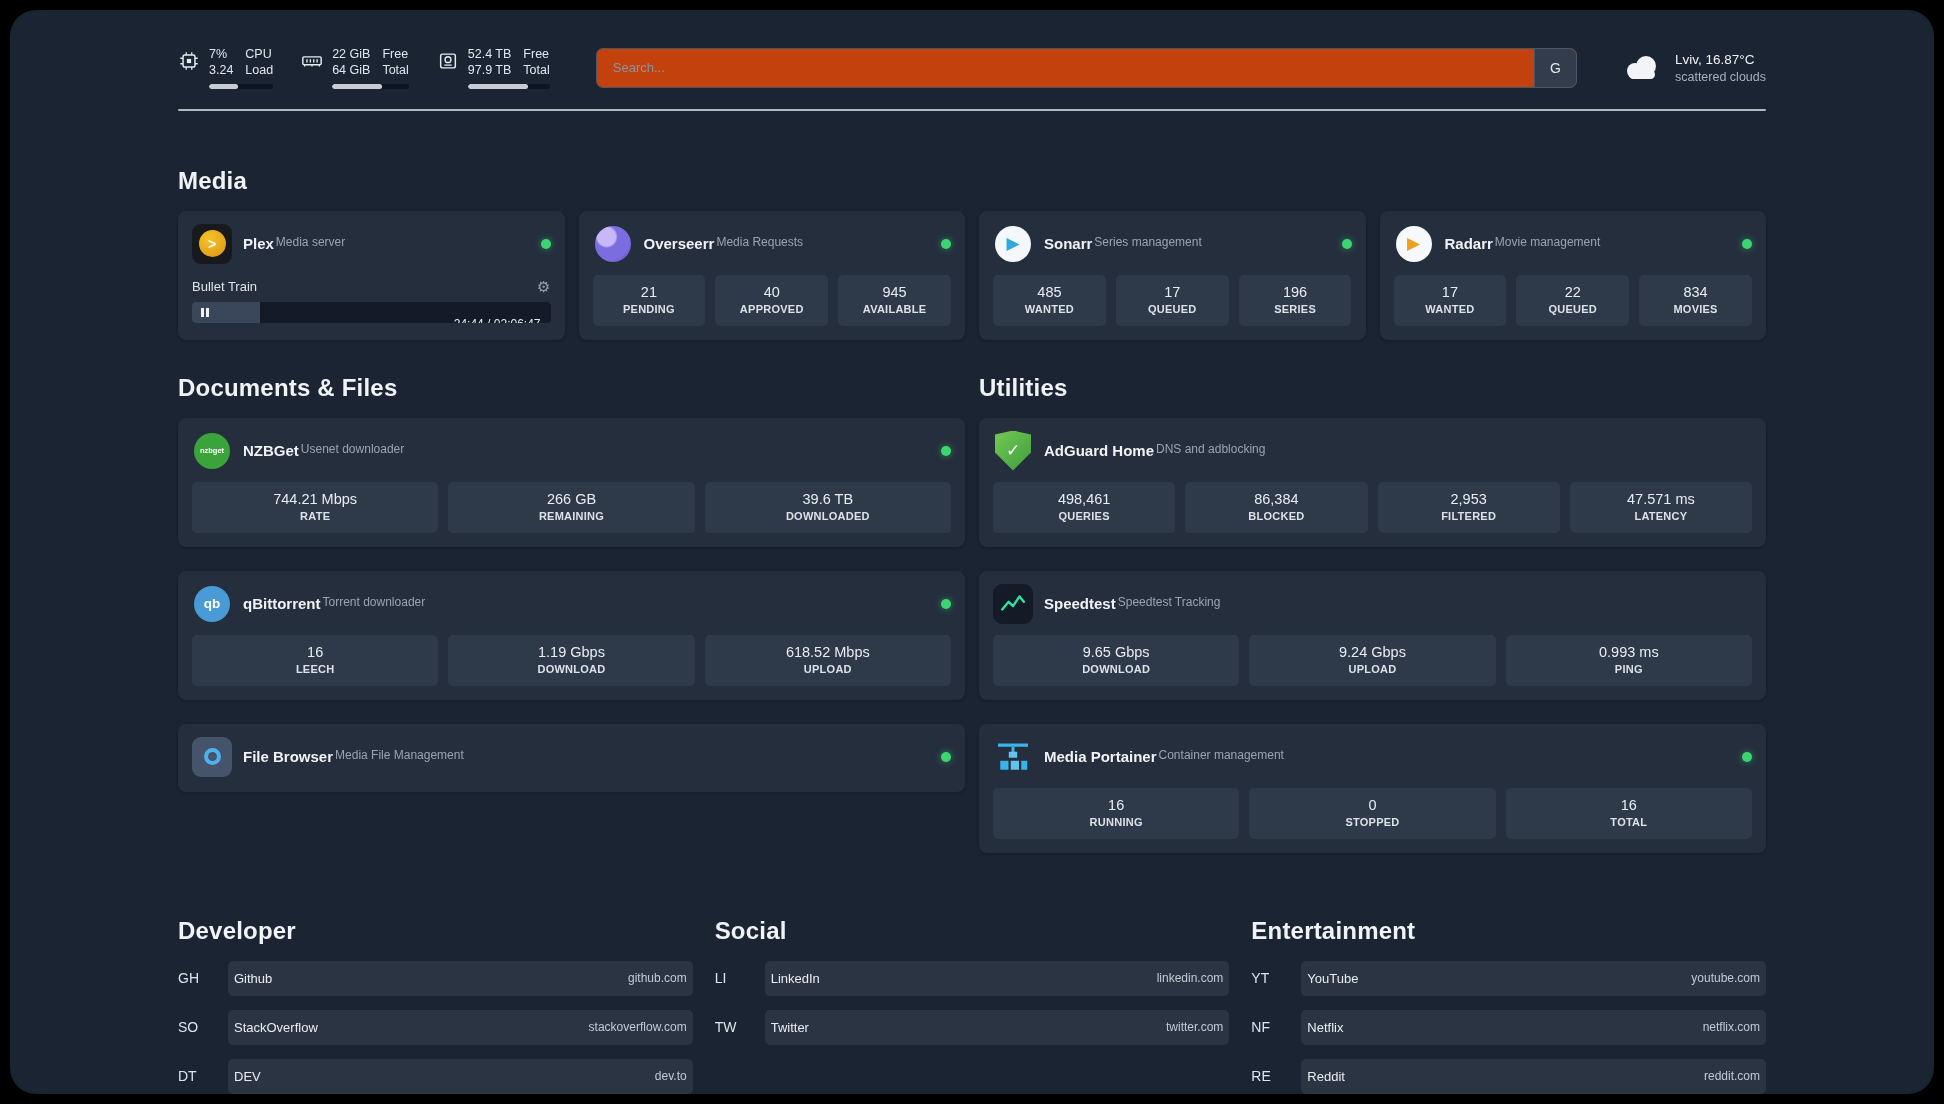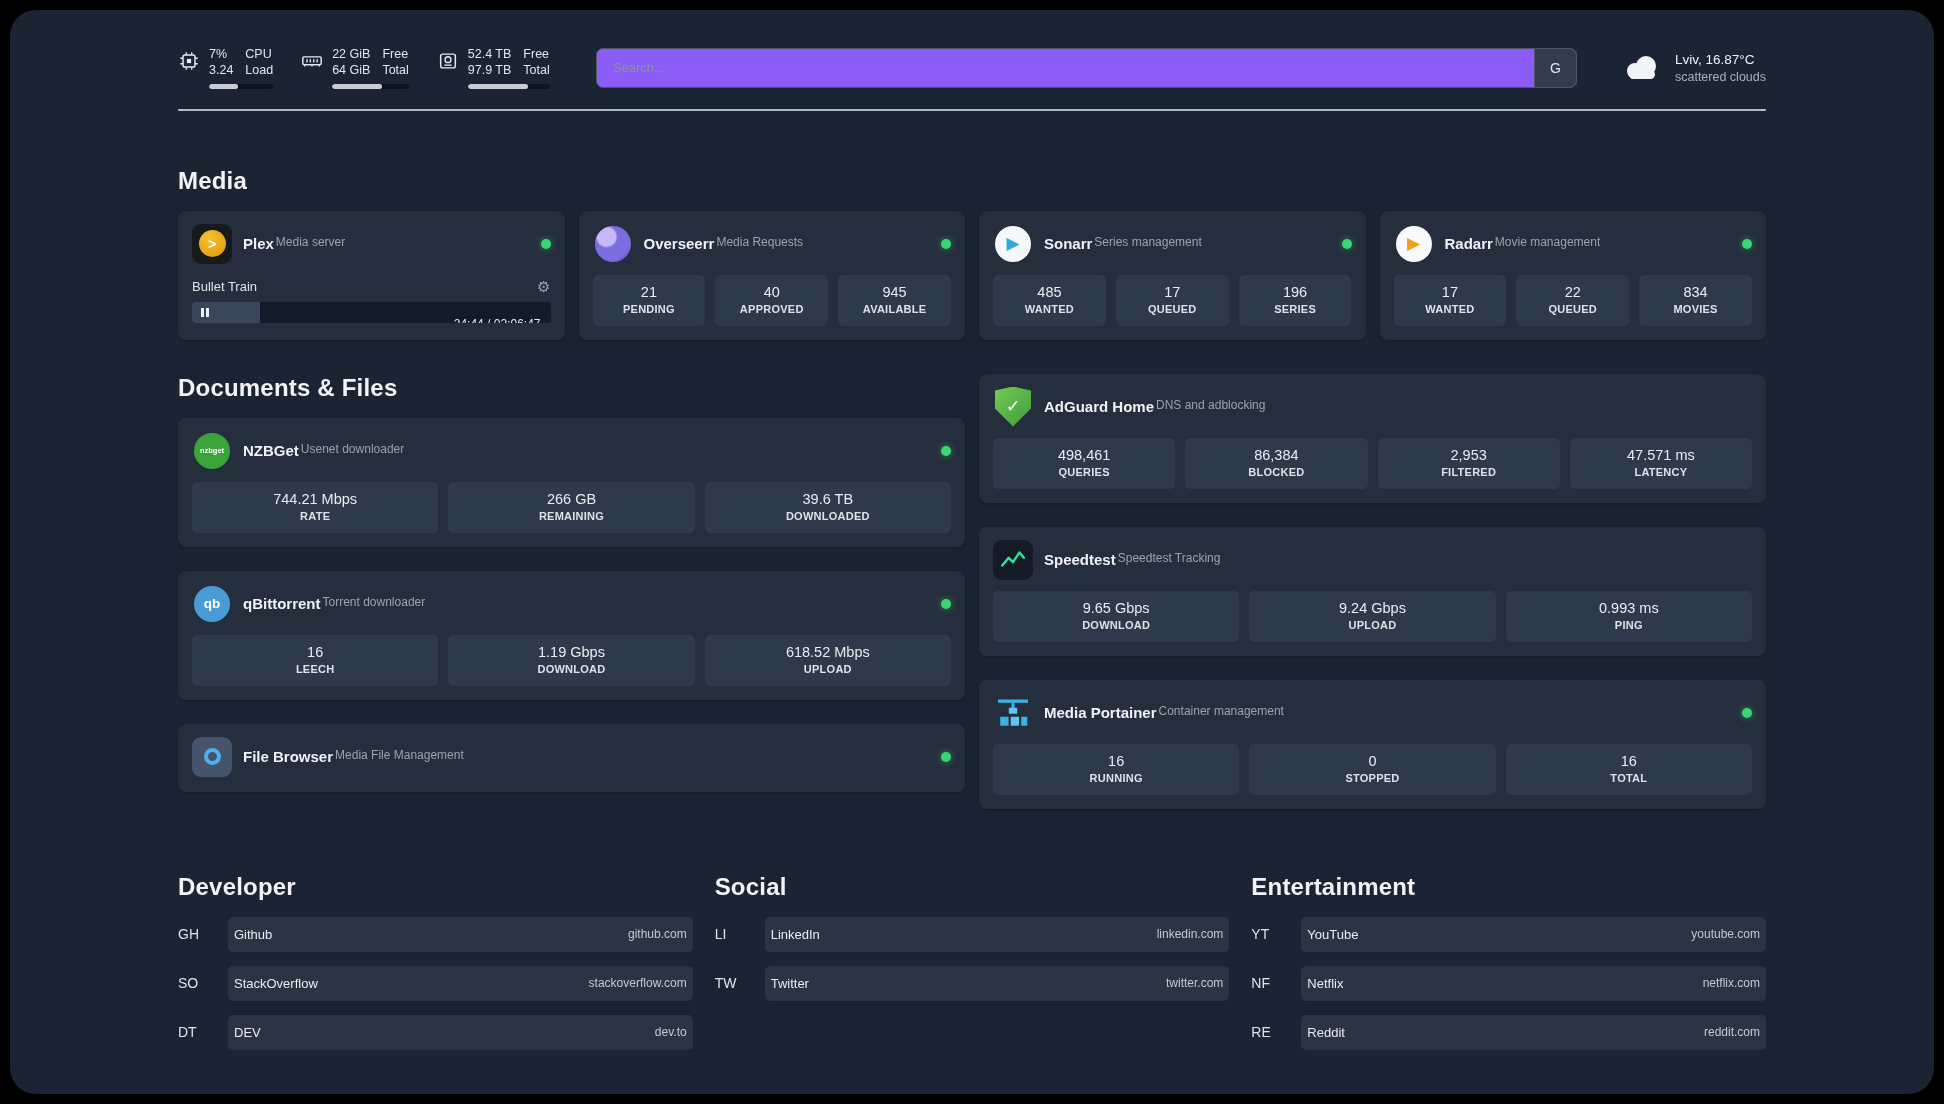--- a/index.html
+++ b/index.html
@@ -11,21 +11,21 @@
   .topbar { margin-top:36px; display:flex; align-items:center; }
   .res-widget { display:flex; align-items:flex-start; gap:9px; margin-right:28px; }
   .res-icon { width:22px; height:22px; margin-top:4px; flex:none; }
   .res-body { display:flex; flex-direction:column; }
   .res-lines { display:flex; gap:12px; }
   .res-col { display:flex; flex-direction:column; font-size:12.5px; line-height:16px; color:#e2e7ee; }
   .res-bar { margin-top:6px; height:5px; width:100%; background:#0e1420; border-radius:3px; overflow:hidden; }
   .res-fill { height:100%; background:#c8cdd5; border-radius:3px; }
 
   .search-wrap { flex:1; margin:0 44px 0 18px; height:40px; display:flex; align-items:stretch;
-                 background:#8b5cf6; border:1px solid #4d5666; border-radius:7px; overflow:hidden; }
+                 background:#c2410c; border:1px solid #4d5666; border-radius:7px; overflow:hidden; }
   .search-input { flex:1; background:transparent; border:none; outline:none; color:#dfe4ea;
                   font-size:13px; padding:0 16px; font-family:inherit; }
   .search-input::placeholder { color:#8b94a3; }
   .provider-btn { width:42px; border-left:1px solid #4d5666; background:#323c4d; color:#e3e7ed;
                   font-size:14px; display:flex; align-items:center; justify-content:center; cursor:pointer; }
 
   .weather { display:flex; align-items:center; gap:12px; }
   .weather-icon { width:42px; height:32px; }
   .weather-text { display:flex; flex-direction:column; }
   .weather-loc { font-size:13.5px; color:#eef1f5; line-height:18px; }
@@ -404,20 +404,21 @@
               <span class="svc-sub">Media File Management</span>
             </div>
             <div class="status-dot"></div>
           </div>
         </div>
 
       </div>
     </div>
 
     <div>
+      <div class="sec-heading">Utilities</div>
       <div class="col-stack">
 
         <div class="svc-card">
           <div class="svc-head">
             <div class="svc-icon">
                   <div class="shield">
                     <span>✓</span>
                   </div>
                 </div>
             <div class="svc-meta">

